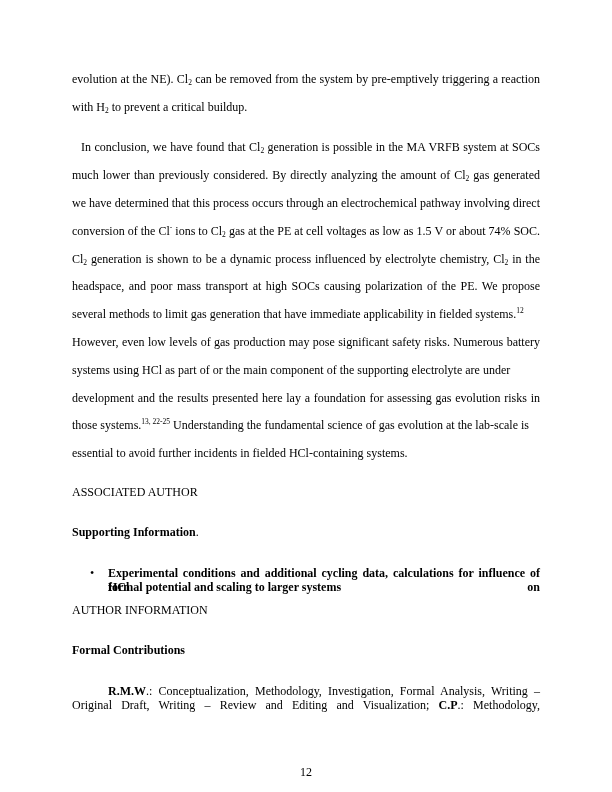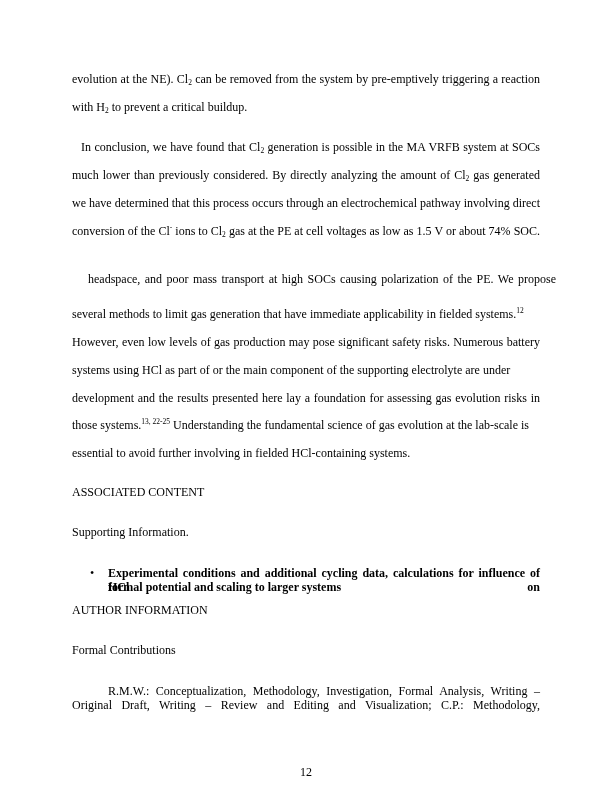--- a/index.html
+++ b/index.html
@@ -34,21 +34,21 @@
       text-align: justify;
       text-align-last: justify;
       white-space: normal;
     }
     sub, sup {
       font-size: 7.5px;
       line-height: 0;
     }
     sub { vertical-align: -2px; }
     sup { vertical-align: 5px; }
-    .bold { font-weight: normal; }
+    .bold { font-weight: bold; }
     .bullet {
       position: absolute;
       left: 90px;
       font-size: 12px;
     }
     .bullet-text {
       position: absolute;
       left: 108px;
       width: 432px;
       font-size: 12px;
@@ -70,29 +70,30 @@
 
 <div class="page">
 
   <div class="line justify" style="top:72px;"><span>evolution at the NE). Cl</span><sub>2</sub><span> can be removed from the system by pre-emptively triggering a reaction</span></div>
   <div class="line" style="top:100px;"><span>with H</span><sub>2</sub><span> to prevent a critical buildup.</span></div>
 
   <div class="line justify" style="top:140px; left:81px; width:459px;"><span>In conclusion, we have found that Cl</span><sub>2</sub><span> generation is possible in the MA VRFB system at SOCs</span></div>
   <div class="line justify" style="top:168px;"><span>much lower than previously considered. By directly analyzing the amount of Cl</span><sub>2</sub><span> gas generated</span></div>
   <div class="line justify" style="top:196px;"><span>we have determined that this process occurs through an electrochemical pathway involving direct</span></div>
   <div class="line justify" style="top:224px;"><span>conversion of the Cl</span><sup>-</sup><span> ions to Cl</span><sub>2</sub><span> gas at the PE at cell voltages as low as 1.5 V or about 74% SOC.</span></div>
-  <div class="line justify" style="top:272px;margin-left:16px;"><span>headspace, and poor mass transport at high SOCs causing polarization of the PE. We propose</span></div>
+  <div class="line justify" style="top:252px;"><span>Cl</span><sub>2</sub><span> generation is shown to be a dynamic process influenced by electrolyte chemistry, Cl</span><sub>2</sub><span> in the</span></div>
+  <div class="line justify" style="top:279px;"><span>headspace, and poor mass transport at high SOCs causing polarization of the PE. We propose</span></div>
   <div class="line" style="top:307px;"><span>several methods to limit gas generation that have immediate applicability in fielded systems.</span><sup>12</sup></div>
   <div class="line justify" style="top:335px;"><span>However, even low levels of gas production may pose significant safety risks. Numerous battery</span></div>
   <div class="line" style="top:363px;"><span>systems using HCl as part of or the main component of the supporting electrolyte are under</span></div>
   <div class="line justify" style="top:391px;"><span>development and the results presented here lay a foundation for assessing gas evolution risks in</span></div>
   <div class="line" style="top:418px;text-align:right;"><span>those systems.</span><sup>13, 22-25</sup><span> Understanding the fundamental science of gas evolution at the lab-scale is</span></div>
-  <div class="line" style="top:446px;"><span>essential to avoid further involving in fielded HCl-containing systems.</span></div>
+  <div class="line" style="top:446px;"><span>essential to avoid further incidents in fielded HCl-containing systems.</span></div>
 
-  <div class="line" style="top:485px;">ASSOCIATED CONTENT</div>
+  <div class="line" style="top:485px;">ASSOCIATED AUTHOR</div>
   <div class="line" style="top:525px;"><span class="bold">Supporting Information</span><span>.</span></div>
 
   <div>
     <div>
       <span class="bullet" style="top:566px;">•</span>
       <div class="bullet-text" style="top:566px; text-align-last: justify;">Experimental conditions and additional cycling data, calculations for influence of HCl on</div>
       <div class="bullet-text" style="top:580px;">formal potential and scaling to larger systems</div>
     </div>
   </div>
 

